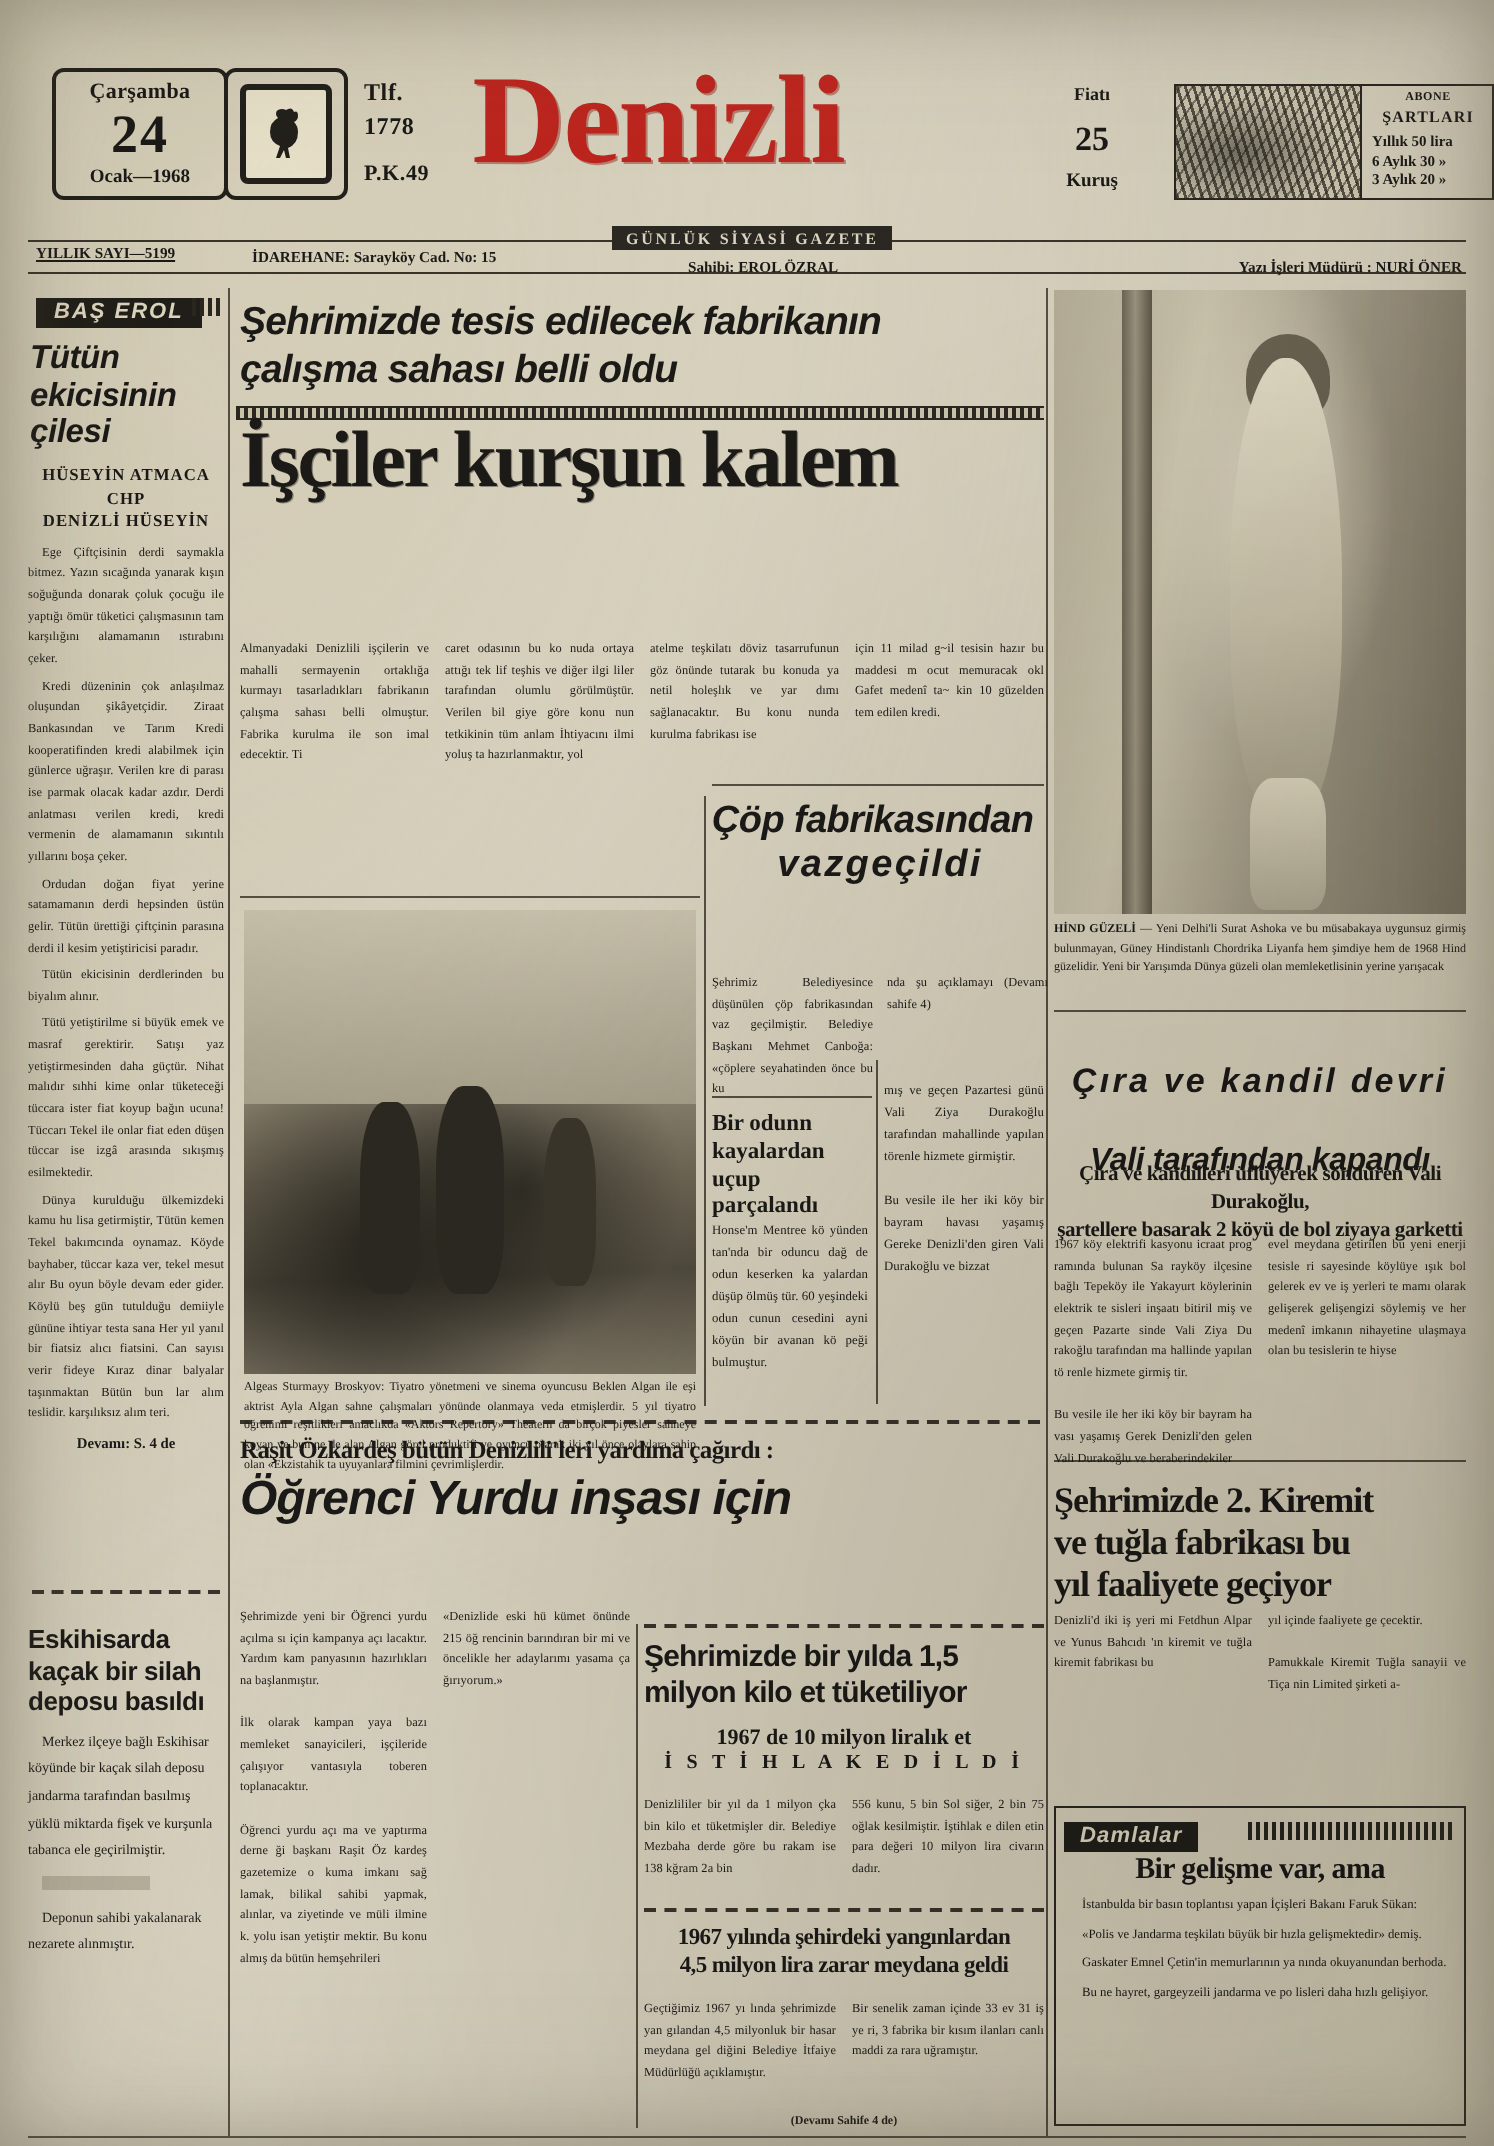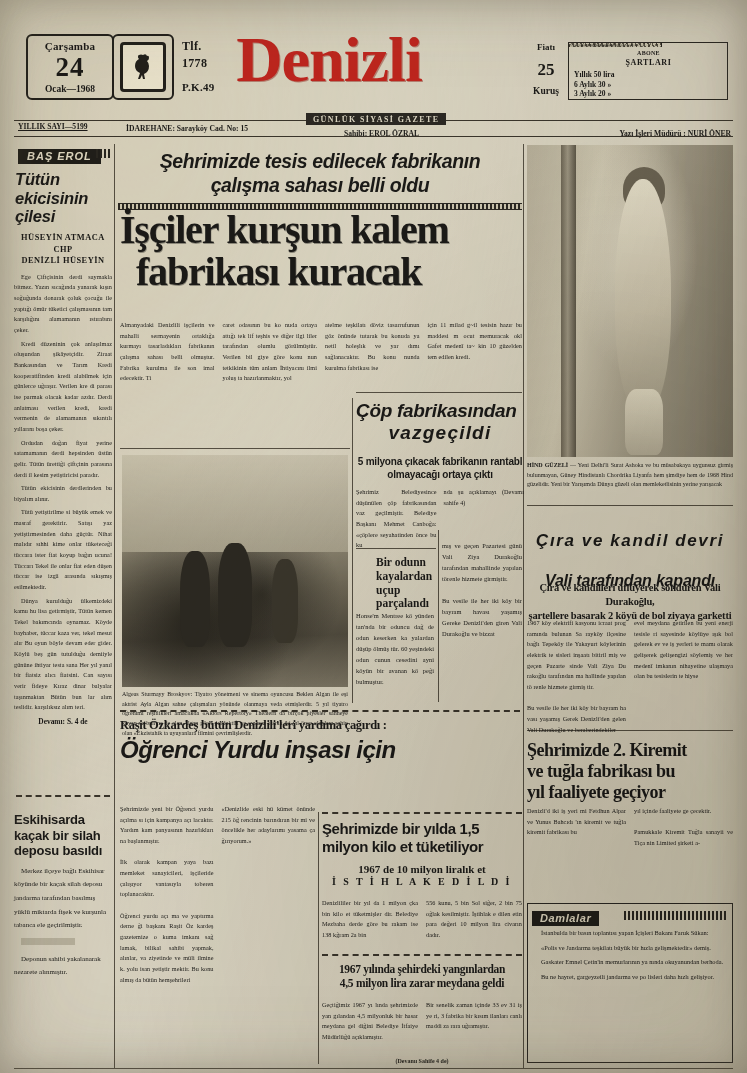--- a/index.html
+++ b/index.html
@@ -61,22 +61,22 @@
     font-size: 63px; font-weight: bold;
     color: #c0261f; letter-spacing: -1px;
     text-shadow: 1px 1px 0 rgba(140,30,22,.45);
     transform: scaleX(1.02);
   }
   .priceblk{ position:absolute; left:525px; top:42px; text-align:center; width:42px;}
   .priceblk .lbl{ font-size:9px; font-weight:bold; }
   .priceblk .val{ font-size:17px; font-weight:bold; margin:8px 0 6px;}
   .priceblk .cur{ font-size:9.5px; font-weight:bold;}
   .abonebox{
-    position:absolute; left:568px; top:42px; width:158px; height:56px;
-    border:1.5px solid #2a2721; display:flex;flex-direction:column;
+    position:absolute; left:587px; top:42px; width:158px; height:56px;
+    border:1.5px solid #2a2721; display:flex;
   }
   .abone-img{ width:92px; height:100%;
     background:
       repeating-linear-gradient(73deg, rgba(40,36,28,.72) 0 1.5px, rgba(255,255,255,0) 1.5px 4px),
       repeating-linear-gradient(-55deg, rgba(40,36,28,.5) 0 1px, rgba(255,255,255,0) 1px 5px),
       radial-gradient(ellipse at 35% 60%, rgba(30,28,22,.5), rgba(255,255,255,0) 60%),
       #cfc9b6;
     border-right:1.5px solid #2a2721;
   }
   .abone-txt{ flex:1; padding:3px 4px 0 5px; line-height:1.28; }
@@ -125,21 +125,21 @@
     font-size:13px; line-height:1.2; margin:6px 0 6px 0; letter-spacing:-.2px;
   }
   .lc-body2{ font-size:7px; line-height:1.95; }
   .lc-body2 p{ margin:0 0 3px; text-indent:7px;}
   .redact{ display:inline-block; background:#b9b3a1; color:transparent; width:54px; height:7px; vertical-align:-1px;}
 
   
   .kicker{
     position:absolute; left:120px; top:150px; width:400px;
     font-family:"Liberation Sans",sans-serif; font-weight:bold; font-style:italic;
-    font-size:19.5px; line-height:1.22; text-align:center; letter-spacing:-.4px;
+    font-size:19.5px; line-height:1.22; text-align:left; letter-spacing:-.4px;
   }
   .kicker .l2{ display:block; }
   .headrule{
     position:absolute; left:118px; top:203px; width:404px; height:5px;
     background: repeating-linear-gradient(90deg,#2b2823 0 2px, #cdc7b4 2px 4px);
     border-top:1.5px solid #2b2823; border-bottom:1.5px solid #2b2823;
   }
   .bighead{
     position:absolute; left:120px; top:209px; width:400px;
     font-family:"Liberation Serif", serif; font-weight:bold;
@@ -181,21 +181,21 @@
     position:absolute; left:356px; top:455px; width:168px;
     font-family:"Liberation Sans",sans-serif; font-weight:bold;
     font-size:10px; line-height:1.3; text-align:center; letter-spacing:-.2px;
   }
   .cop-body{ position:absolute; left:356px; top:487px; width:168px; display:flex; gap:7px;}
   .cop-body .c{ flex:1; }
 
   .odun-head{
     position:absolute; left:356px; top:556px; width:78px;
     font-family:"Liberation Serif",serif; font-weight:bold;
-    font-size:11.5px; line-height:1.2;margin-left:20px;
+    font-size:11.5px; line-height:1.2;
   }
   .odun-body{ position:absolute; left:356px; top:610px; width:78px;}
   .col3b{ position:absolute; left:442px; top:540px; width:80px;}
 
   
   .rphoto{
     position:absolute; left:527px; top:145px; width:206px; height:312px;
     background:
       radial-gradient(ellipse at 52% 34%, rgba(226,220,203,.85), rgba(226,220,203,0) 42%),
       linear-gradient(100deg,#b6af9c 0%, #cdc7b3 30%, #9e9785 62%, #7d7767 100%),
@@ -408,21 +408,20 @@
     </div>
   </div>
 
   <div class="kicker">
     <span>Şehrimizde tesis edilecek fabrikanın</span>
     <span class="l2">çalışma sahası belli oldu</span>
   </div>
   <div class="headrule"></div>
   <div class="bighead">
     <span>İşçiler kurşun kalem</span>
-    <span class="l2">fabrikası kuracak</span>
   </div>
   <div class="mainbody">
     <div class="c col-body">Almanyadaki Denizlili işçilerin ve mahalli sermayenin ortaklığa kurmayı tasarladıkları fabrikanın çalışma sahası belli olmuştur.
 
 Fabrika kurulma ile son imal edecektir. Ti</div>
     <div class="c col-body">caret odasının bu ko nuda ortaya attığı tek lif teşhis ve diğer ilgi liler tarafından olumlu görülmüştür. Verilen bil giye göre konu nun tetkikinin tüm anlam İhtiyacını ilmi yoluş ta hazırlanmaktır, yol</div>
     <div class="c col-body">atelme teşkilatı döviz tasarrufunun göz önünde tutarak bu konuda ya netil holeşlık ve yar dımı sağlanacaktır. Bu konu nunda kurulma fabrikası ise</div>
     <div class="c col-body">için 11 milad g~il tesisin hazır bu maddesi m ocut memuracak okl Gafet medenî ta~ kin 10 güzelden tem edilen kredi.</div>
   </div>
 
@@ -431,24 +430,20 @@
     <div class="fig" style="left:58px; top:96px; width:30px; height:96px;"></div>
     <div class="fig" style="left:96px; top:88px; width:34px; height:104px;"></div>
     <div class="fig" style="left:150px; top:104px; width:26px; height:84px; background:#3a362c;"></div>
   </div>
   <div class="photocap">Algeas Sturmayy Broskyov: Tiyatro yönetmeni ve sinema oyuncusu Beklen Algan ile eşi aktrist Ayla Algan sahne çalışmaları yönünde olanmaya veda etmişlerdir. 5 yıl tiyatro öğrenimi reşitlikleri amaclıkda «Aktörs Repertory» Theatern da birçok piyesler sahneye koyan ve bun ne de alan Algan görel produktifi ve oyuncu olarak iki yıl önce olaylara sahip olan «Ekzistahik ta uyuyanlara filmini çevrimlişlerdir.</div>
 
   <div class="cop-head">
     <span>Çöp fabrikasından</span>
     <span class="l2">vazgeçildi</span>
   </div>
-  <div class="cop-sub">
-    <span>5 milyona çıkacak fabrikanın rantabl</span><br>
-    <span>olmayacağı ortaya çıktı</span>
-  </div>
   <div class="cop-body">
     <div class="c col-body">Şehrimiz Belediyesince düşünülen çöp fabrikasından vaz geçilmiştir. Belediye Başkanı Mehmet Canboğa: «çöplere seyahatinden önce bu ku</div>
     <div class="c col-body">nda şu açıklamayı (Devamı sahife 4)</div>
   </div>
 
   <div class="odun-head">Bir odunn kayalardan uçup parçalandı</div>
   <div class="odun-body col-body" style="font-size:6.4px;">Honse'm Mentree kö yünden tan'nda bir oduncu dağ de odun keserken ka yalardan düşüp ölmüş tür. 60 yeşindeki odun cunun cesedini ayni köyün bir avanan kö peği bulmuştur.</div>
   <div class="col3b col-body" style="font-size:6.4px; white-space:pre-line;">mış ve geçen Pazartesi günü Vali Ziya Durakoğlu tarafından mahallinde yapılan törenle hizmete girmiştir.
 
 Bu vesile ile her iki köy bir bayram havası yaşamış Gereke Denizli'den giren Vali Durakoğlu ve bizzat</div>
@@ -487,20 +482,21 @@
     <div class="c col-body" style="white-space:pre-line;">yıl içinde faaliyete ge çecektir.
 
 Pamukkale Kiremit Tuğla sanayii ve Tiça nin Limited şirketi a-</div>
   </div>
 
   <div class="damla-wrap">
     <div class="damla-bar">
       <span class="damla-tag">Damlalar</span>
       <span class="damla-deco"></span>
     </div>
+    <div class="damla-head">Bir gelişme var, ama</div>
     <div class="damla-body">
       <p>İstanbulda bir basın toplantısı yapan İçişleri Bakanı Faruk Sükan:</p>
       <p>«Polis ve Jandarma teşkilatı büyük bir hızla gelişmektedir» demiş.</p>
       <p>Gaskater Emnel Çetin'in memurlarının ya nında okuyanundan berhoda.</p>
       <p>Bu ne hayret, gargeyzeili jandarma ve po lisleri daha hızlı gelişiyor.</p>
     </div>
   </div>
 
   <div class="yurd-kick">Raşit Özkardeş bütün Denizlili'leri yardıma çağırdı :</div>
   <div class="yurd-h">

